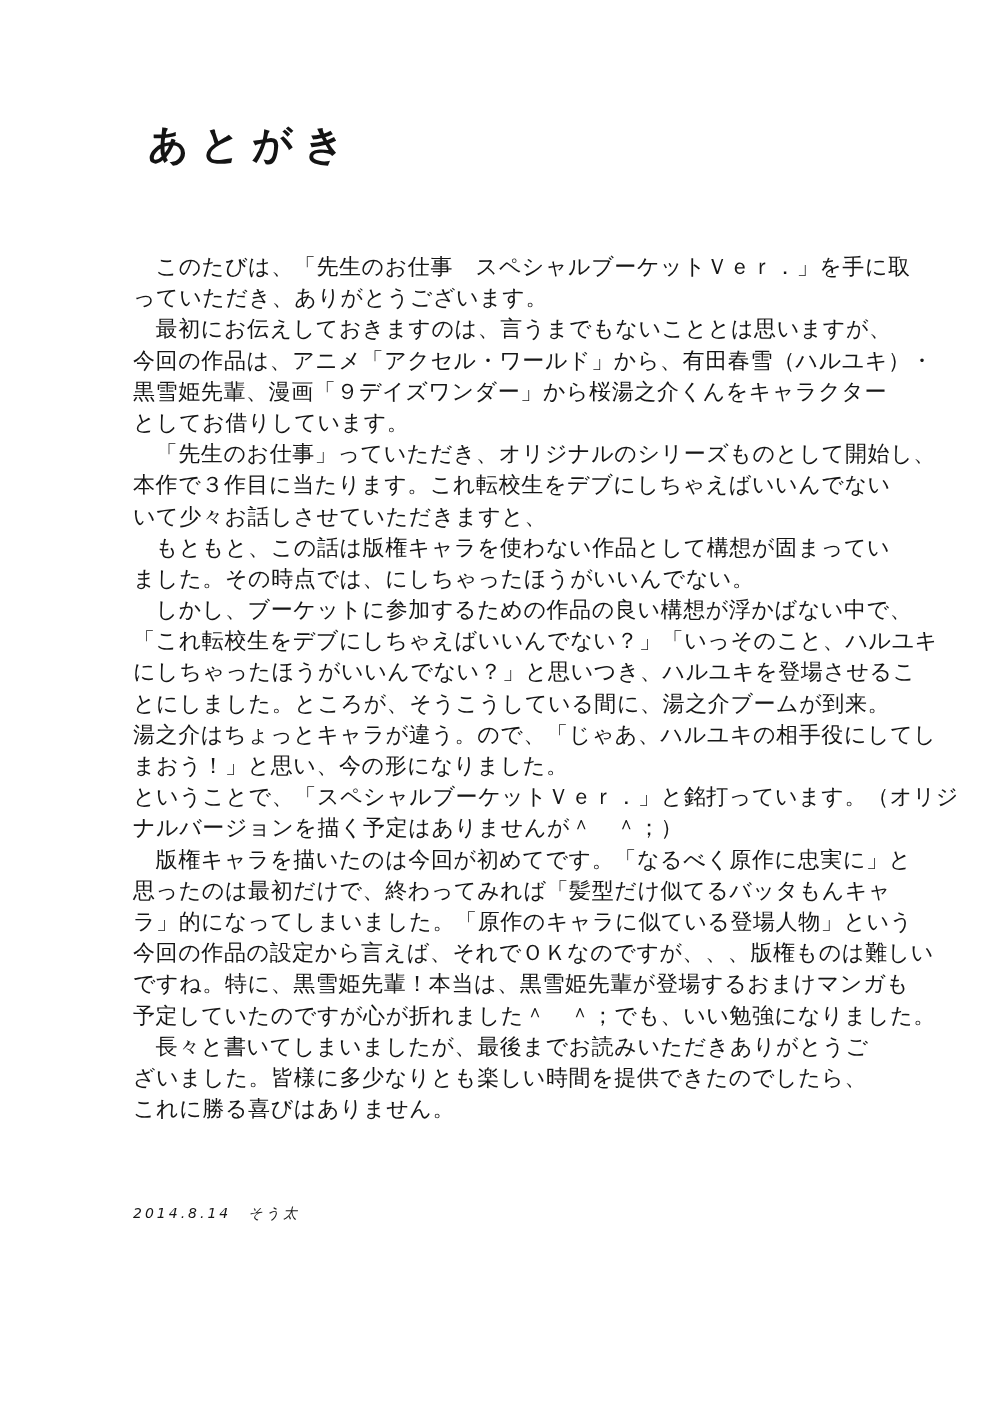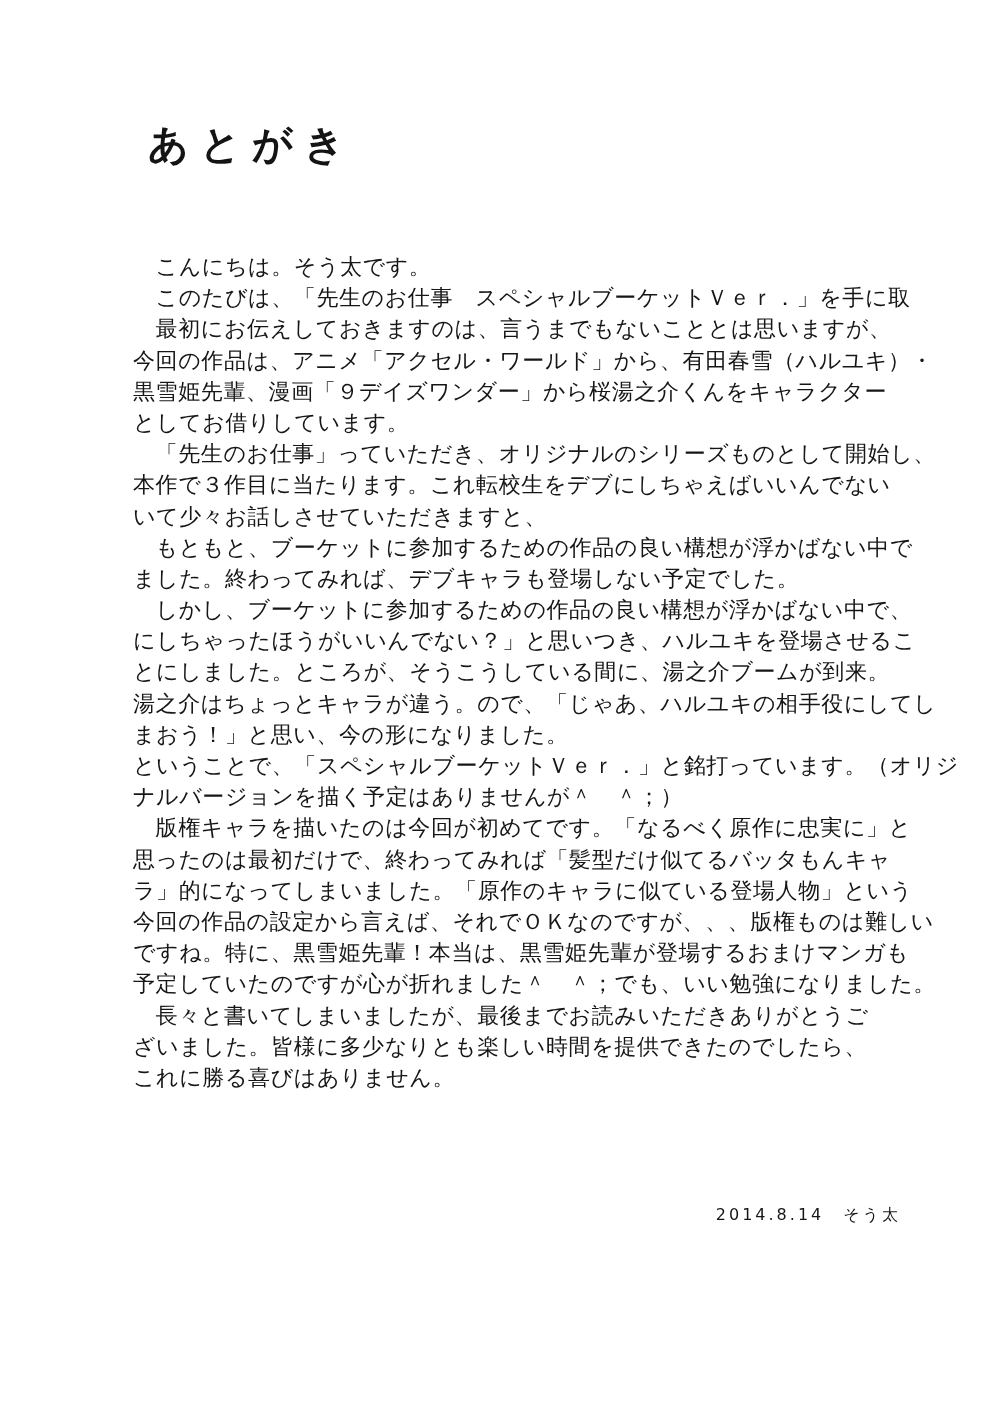--- a/index.html
+++ b/index.html
@@ -41,47 +41,48 @@
   }
   .body-text .line {
     white-space: pre;
     height: 31.2px;
   }
   .signature {
     position: absolute;
     left: 133px;
     top: 1205px;
     width: 768px;
-    text-align: right;
-    font-size: 16px;
+    font-size: 14px;
     letter-spacing: 3px;
     color: #161616;
     white-space: pre;
+    font-style: italic;
   }
 </style>
 </head>
 <body>
 
 <div class="page">
 
   <h1 class="title">あとがき</h1>
 
   <div class="body-text">
-    <div class="line">　こんにちは。そう太です。</div>
     <div class="line">　このたびは、「先生のお仕事　スペシャルブーケットＶｅｒ．」を手に取</div>
+    <div class="line">っていただき、ありがとうございます。</div>
     <div class="line">　最初にお伝えしておきますのは、言うまでもないこととは思いますが、</div>
     <div class="line">今回の作品は、アニメ「アクセル・ワールド」から、有田春雪（ハルユキ）・</div>
     <div class="line">黒雪姫先輩、漫画「９デイズワンダー」から桜湯之介くんをキャラクター</div>
     <div class="line">としてお借りしています。</div>
     <div class="line">　「先生のお仕事」っていただき、オリジナルのシリーズものとして開始し、</div>
     <div class="line">本作で３作目に当たります。これ転校生をデブにしちゃえばいいんでない</div>
     <div class="line">いて少々お話しさせていただきますと、</div>
-    <div class="line">　もともと、ブーケットに参加するための作品の良い構想が浮かばない中で</div>
-    <div class="line">ました。終わってみれば、デブキャラも登場しない予定でした。</div>
+    <div class="line">　もともと、この話は版権キャラを使わない作品として構想が固まってい</div>
+    <div class="line">ました。その時点では、にしちゃったほうがいいんでない。</div>
     <div class="line">　しかし、ブーケットに参加するための作品の良い構想が浮かばない中で、</div>
+    <div class="line">「これ転校生をデブにしちゃえばいいんでない？」「いっそのこと、ハルユキ</div>
     <div class="line">にしちゃったほうがいいんでない？」と思いつき、ハルユキを登場させるこ</div>
     <div class="line">とにしました。ところが、そうこうしている間に、湯之介ブームが到来。</div>
     <div class="line">湯之介はちょっとキャラが違う。ので、「じゃあ、ハルユキの相手役にしてし</div>
     <div class="line">まおう！」と思い、今の形になりました。</div>
     <div class="line">ということで、「スペシャルブーケットＶｅｒ．」と銘打っています。（オリジ</div>
     <div class="line">ナルバージョンを描く予定はありませんが＾　＾；）</div>
     <div class="line">　版権キャラを描いたのは今回が初めてです。「なるべく原作に忠実に」と</div>
     <div class="line">思ったのは最初だけで、終わってみれば「髪型だけ似てるバッタもんキャ</div>
     <div class="line">ラ」的になってしまいました。「原作のキャラに似ている登場人物」という</div>
     <div class="line">今回の作品の設定から言えば、それでＯＫなのですが、、、版権ものは難しい</div>

